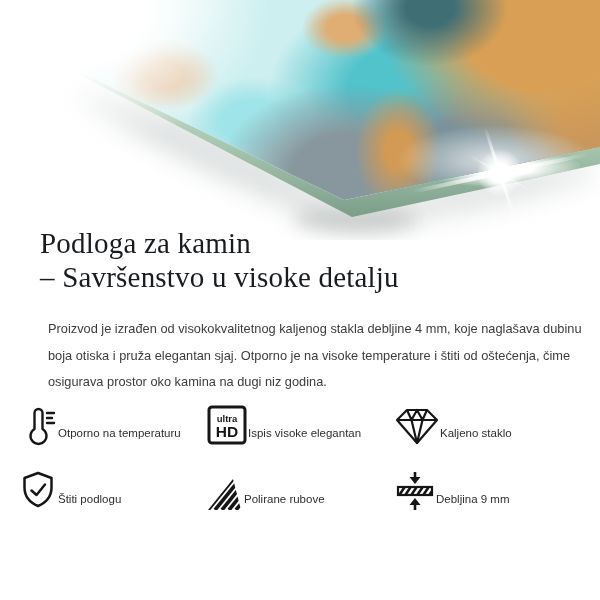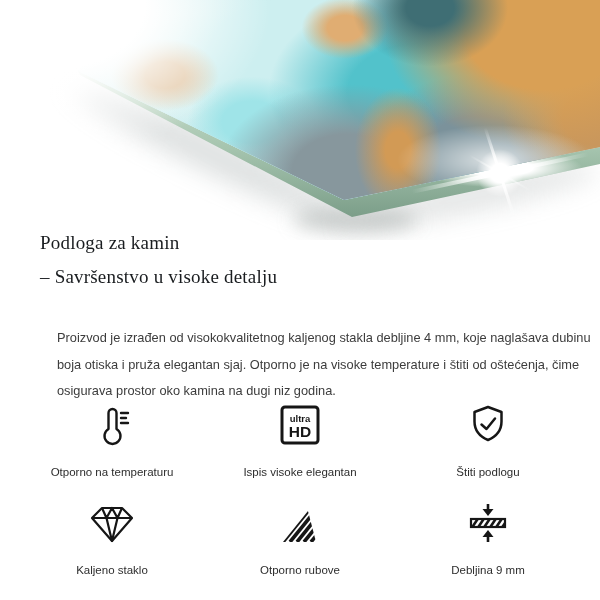--- a/index.html
+++ b/index.html
@@ -53,28 +53,28 @@
   .ray-b{width:96px;height:3px;left:-48px;top:-1px;transform:rotate(72deg);
     background:linear-gradient(90deg,rgba(255,255,255,0),#fff 40% 60%,rgba(255,255,255,0));}
   .ray-c{width:70px;height:2px;left:-35px;top:-1px;transform:rotate(30deg);opacity:.7;
     background:linear-gradient(90deg,rgba(255,255,255,0),#fff 45% 55%,rgba(255,255,255,0));}
   .sparkle .glow{position:absolute;left:-24px;top:-24px;width:48px;height:48px;border-radius:50%;
     background:radial-gradient(circle,#fff 0 28%,rgba(255,255,255,0) 70%);}
 
   
   .title{position:absolute;left:40px;top:226px;margin:0;
     font-family:"Liberation Serif","DejaVu Serif",serif;font-weight:400;
-    font-size:19px;line-height:34px;color:#191c1f;letter-spacing:.2px;}
-  .desc{position:absolute;left:40px;top:308px;width:542px;margin:17px;
+    font-size:29px;line-height:34px;color:#191c1f;letter-spacing:.2px;}
+  .desc{position:absolute;left:40px;top:308px;width:542px;margin:8px;
     font-size:12.8px;line-height:26.5px;color:#3c3c3c;}
 
   
   .features{position:absolute;left:18px;top:400px;width:564px;
     display:grid;grid-template-columns:repeat(3,1fr);row-gap:20px;}
-  .feature{display:flex;flex-direction:column;align-items:center;}
+  .feature{display:flex;flex-direction:row;align-items:center;}
   .f-icon{height:46px;display:flex;align-items:flex-end;justify-content:center;}
   .f-label{margin-top:20px;font-size:11.5px;color:#2d2d2d;white-space:nowrap;}
   svg{display:block;}
   svg text{font-family:"Liberation Sans",sans-serif;}
 </style>
 </head>
 <body>
 
 <div class="page">
 
@@ -120,58 +120,58 @@
           <rect x="3" y="3" width="36" height="36" rx="3" fill="none" stroke="#161616" stroke-width="3"></rect>
           <text x="21" y="17.5" text-anchor="middle" font-size="9.5" font-weight="700" fill="#161616">ultra</text>
           <text x="21" y="33" text-anchor="middle" font-size="15.5" font-weight="700" fill="#161616">HD</text>
         </svg>
       </div>
       <div class="f-label">Ispis visoke elegantan</div>
     </div>
 
     <div class="feature">
       <div class="f-icon">
-        <svg width="40" height="42" viewBox="0 0 40 42" fill="none" stroke="#161616" stroke-width="2.5" stroke-linecap="round" stroke-linejoin="round">
-          <path d="M20 3 L33.5 8 v9.5 c0 9.5 -6.5 15.5 -13.5 18.5 c-7 -3 -13.5 -9 -13.5 -18.5 V8 Z"></path>
-          <polyline points="13.5,20.5 18.5,25 27,14.5"></polyline>
-        </svg>
-      </div>
-      <div class="f-label">Štiti podlogu</div>
-    </div>
-
-    <div class="feature">
-      <div class="f-icon">
         <svg width="46" height="40" viewBox="0 0 46 40" fill="none" stroke="#161616" stroke-width="2.2" stroke-linejoin="round">
           <path d="M13 4 H33 L43 14 L23 37 L3 14 Z"></path>
           <path d="M3 14 H43"></path>
           <path d="M13 4 L17.5 14 L23 4 L28.5 14 L33 4"></path>
           <path d="M17.5 14 L23 37 L28.5 14"></path>
         </svg>
       </div>
       <div class="f-label">Kaljeno staklo</div>
+    </div>
+
+    <div class="feature">
+      <div class="f-icon">
+        <svg width="40" height="42" viewBox="0 0 40 42" fill="none" stroke="#161616" stroke-width="2.5" stroke-linecap="round" stroke-linejoin="round">
+          <path d="M20 3 L33.5 8 v9.5 c0 9.5 -6.5 15.5 -13.5 18.5 c-7 -3 -13.5 -9 -13.5 -18.5 V8 Z"></path>
+          <polyline points="13.5,20.5 18.5,25 27,14.5"></polyline>
+        </svg>
+      </div>
+      <div class="f-label">Štiti podlogu</div>
     </div>
 
     <div class="feature">
       <div class="f-icon">
         <svg width="38" height="36" viewBox="0 0 38 36">
           <defs>
               <clipPath id="triclip">
                 <polygon points="2,34 27,3 35,34"></polygon>
               </clipPath>
             </defs>
           <g clip-path="url(#triclip)" stroke="#161616" stroke-width="3.6">
             <line x1="2" y1="34" x2="27" y2="3"></line>
             <line x1="9" y1="34" x2="34" y2="3"></line>
             <line x1="16" y1="34" x2="41" y2="3"></line>
             <line x1="23" y1="34" x2="48" y2="3"></line>
             <line x1="30" y1="34" x2="55" y2="3"></line>
           </g>
         </svg>
       </div>
-      <div class="f-label">Otporno rubove</div>
+      <div class="f-label">Polirane rubove</div>
     </div>
 
     <div class="feature">
       <div class="f-icon">
         <svg width="42" height="42" viewBox="0 0 42 42">
           <defs>
               <clipPath id="barclip">
                 <rect x="4" y="17" width="34" height="8"></rect>
               </clipPath>
             </defs>

